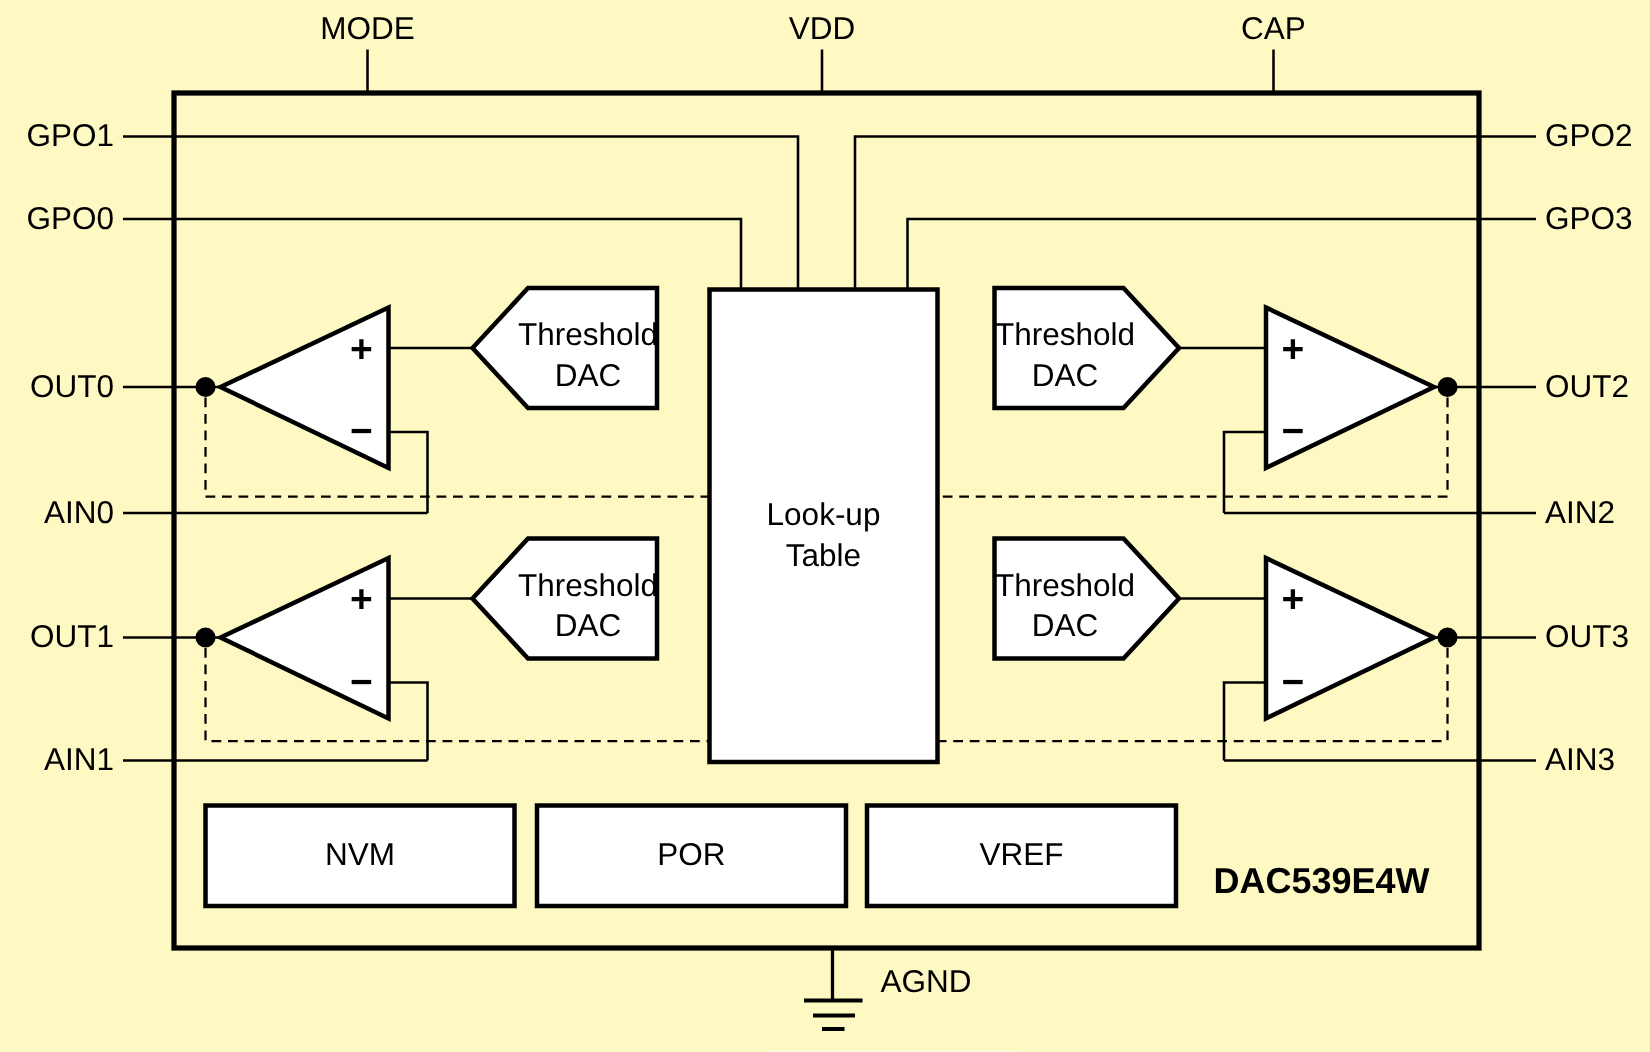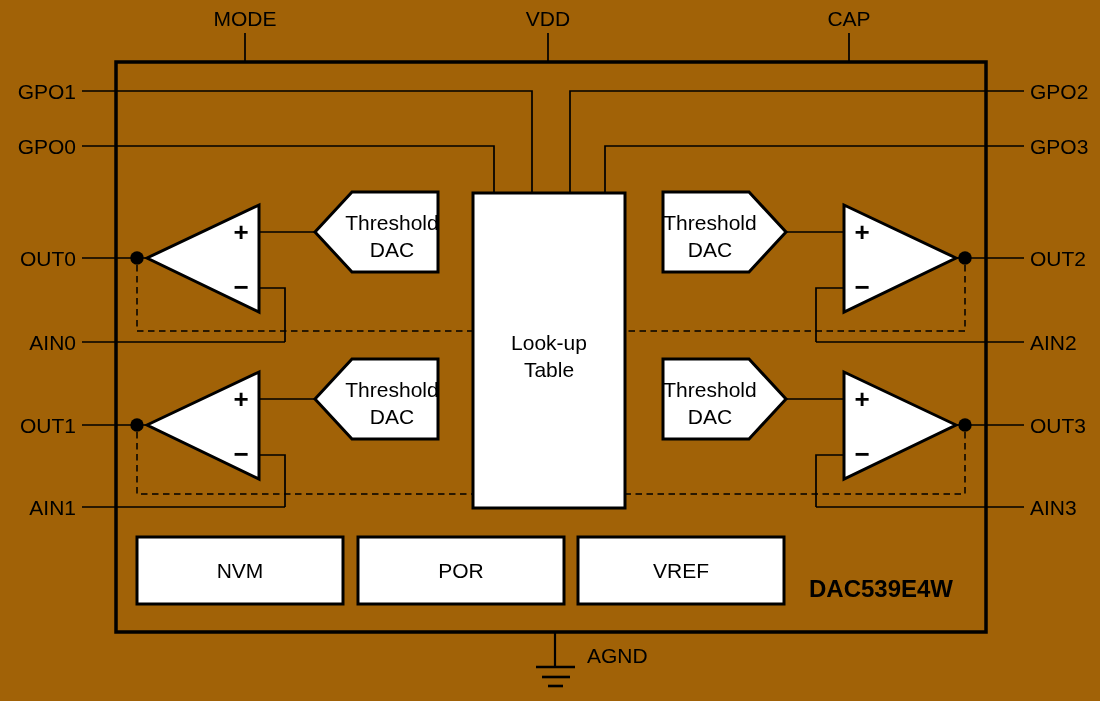--- a/index.html
+++ b/index.html
@@ -4,21 +4,21 @@
 <style>
   html, body {
     margin: 0;
     padding: 0;
     background: #ffffff;
   }
   .stage {
     position: relative;
     width: 1100px;
     height: 701px;
-    background: #a16207;
+    background: #fef9c3;
   }
   svg { display: block; }
   .lbl {
     font-family: "Liberation Sans", "DejaVu Sans", sans-serif;
     font-size: 21px;
     fill: #000000;
   }
   .lbl-mid   { text-anchor: middle; }
   .lbl-right { text-anchor: end; }
   .lbl-left  { text-anchor: start; }

